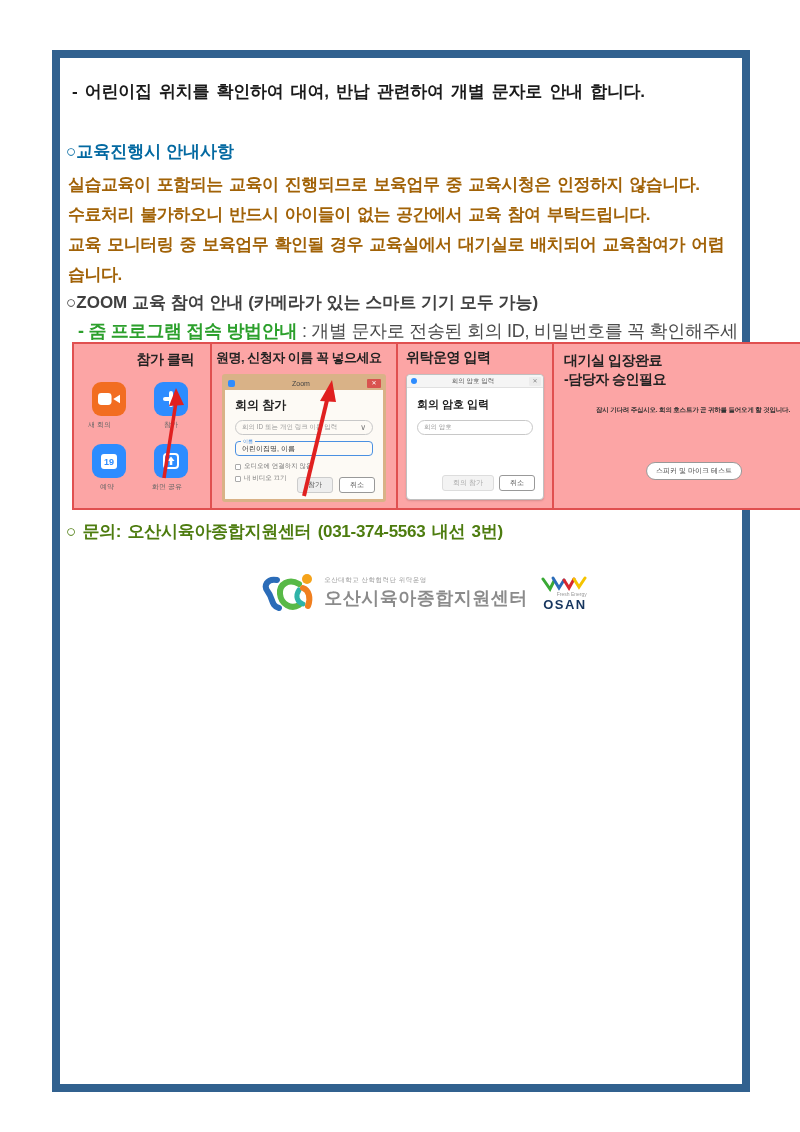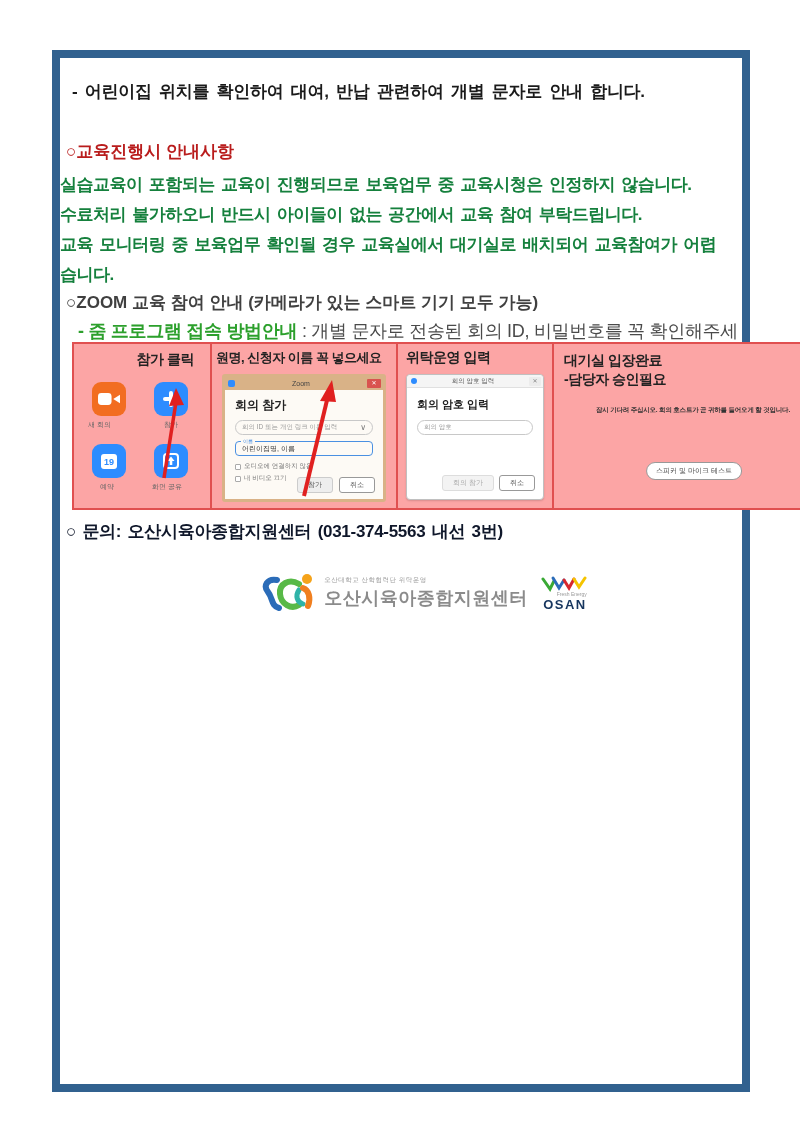--- a/index.html
+++ b/index.html
@@ -1,22 +1,22 @@
 <!DOCTYPE html>
 <html><head>
 <meta charset="utf-8">
 <style>
   * { margin:0; padding:0; box-sizing:border-box; }
   html,body { width:800px; height:1132px; background:#ffffff; font-family:"Liberation Sans","DejaVu Sans",sans-serif; }
   .page { position:relative; width:800px; height:1132px; background:#fff; overflow:hidden; }
   .frame { position:absolute; left:52px; top:50px; width:698px; height:1042px; border:8px solid #31618f; background:#fff; }
 
   .intro { position:absolute; top:22px; left:12px; right:8px; font-size:17px; font-weight:bold; color:#1a1a1a; letter-spacing:-0.3px; word-spacing:3px; }
-  .s1-title { position:absolute; top:82px; left:6px; font-size:17px; font-weight:bold; color:#b91c1c;text-align:center; }
-  .s1-body { position:absolute; top:112px; left:0; width:668px; font-size:17px; font-weight:bold; color:#15803d; line-height:30px; letter-spacing:-0.5px; word-spacing:2px; word-break:break-all; }
+  .s1-title { position:absolute; top:82px; left:6px; font-size:17px; font-weight:bold; color:#0369a1;text-align:center; }
+  .s1-body { position:absolute; top:112px; left:8px; width:668px; font-size:17px; font-weight:bold; color:#a16207; line-height:30px; letter-spacing:-0.5px; word-spacing:2px; word-break:break-all; }
   .s2-title { position:absolute; top:233px; left:6px; font-size:17px; font-weight:bold; color:#404040; }
   .s2-sub { position:absolute; top:261px; left:18px; font-size:18px; color:#4a4a4a; letter-spacing:-0.3px; }
   .s2-sub .green { color:#2ca02c; font-weight:bold; }
 
   .steps { position:absolute; top:284px; left:12px; width:764px; height:168px; display:flex; border:2px solid #e05050; background:#fca5a5; }
   .cell { position:relative; height:100%; border-right:2px solid #e05050; overflow:hidden; }
   .cell:last-child { border-right:none; }
   .c1 { width:138px; } .c2 { width:186px; } .c3 { width:156px; } .c4 { flex:1; }
   .cell-h { font-size:13.5px; font-weight:bold; color:#222; letter-spacing:-0.5px; }
   .c1 .cell-h { text-align:right; padding:7px 16px 0 0; font-size:14px; }
@@ -55,21 +55,21 @@
   .dlg3-h { font-size:11px; font-weight:bold; color:#222; margin:9px 0 8px 10px; }
   .dlg3 .fld { margin:0 10px; }
   .dlg3-btns { position:absolute; right:8px; bottom:8px; display:flex; gap:5px; align-items:center; }
   .mini-btn.ghost { background:#f3f3f3; border:1px solid #ddd; color:#aaa; }
 
   
   .wait-msg { position:absolute; top:62px; left:8px; right:10px; font-size:6.5px; font-weight:bold; color:#333; text-align:center; letter-spacing:-0.2px; }
   .test-btn { position:absolute; bottom:28px; left:50%; transform:translateX(-50%); font-size:7px; color:#444; border:1px solid #999; border-radius:9px; padding:3px 9px; white-space:nowrap; background:#fff; }
   .scroll-hint { position:absolute; right:5px; top:48px; width:2px; height:40px; background:#ddd; border-radius:1px; }
 
-  .contact { position:absolute; top:462px; left:6px; font-size:17px; font-weight:bold; color:#0f172a; letter-spacing:-0.3px; word-spacing:2px; }
+  .contact { position:absolute; top:462px; left:6px; font-size:17px; font-weight:bold; color:#4d7c0f; letter-spacing:-0.3px; word-spacing:2px; }
 
   .logo-row { position:absolute; top:512px; left:0; width:100%; display:flex; justify-content:center; align-items:center; gap:5px;padding-left:46px; }
   .logo-text .logo-small { font-size:6.5px; color:#9a9a9a; letter-spacing:0.5px; margin-bottom:1px; }
   .logo-text .logo-org { font-size:18px; color:#8b8b8b; font-weight:600; letter-spacing:0.5px; }
   .osan-block { display:flex; flex-direction:column; align-items:flex-end; margin-left:8px; }
   .osan-fresh { font-size:5px; color:#9a9a9a; margin-top:-2px; }
   .osan-name { font-size:13px; font-weight:bold; color:#16355e; letter-spacing:1.5px; }
 </style>
 </head>
 <body>

